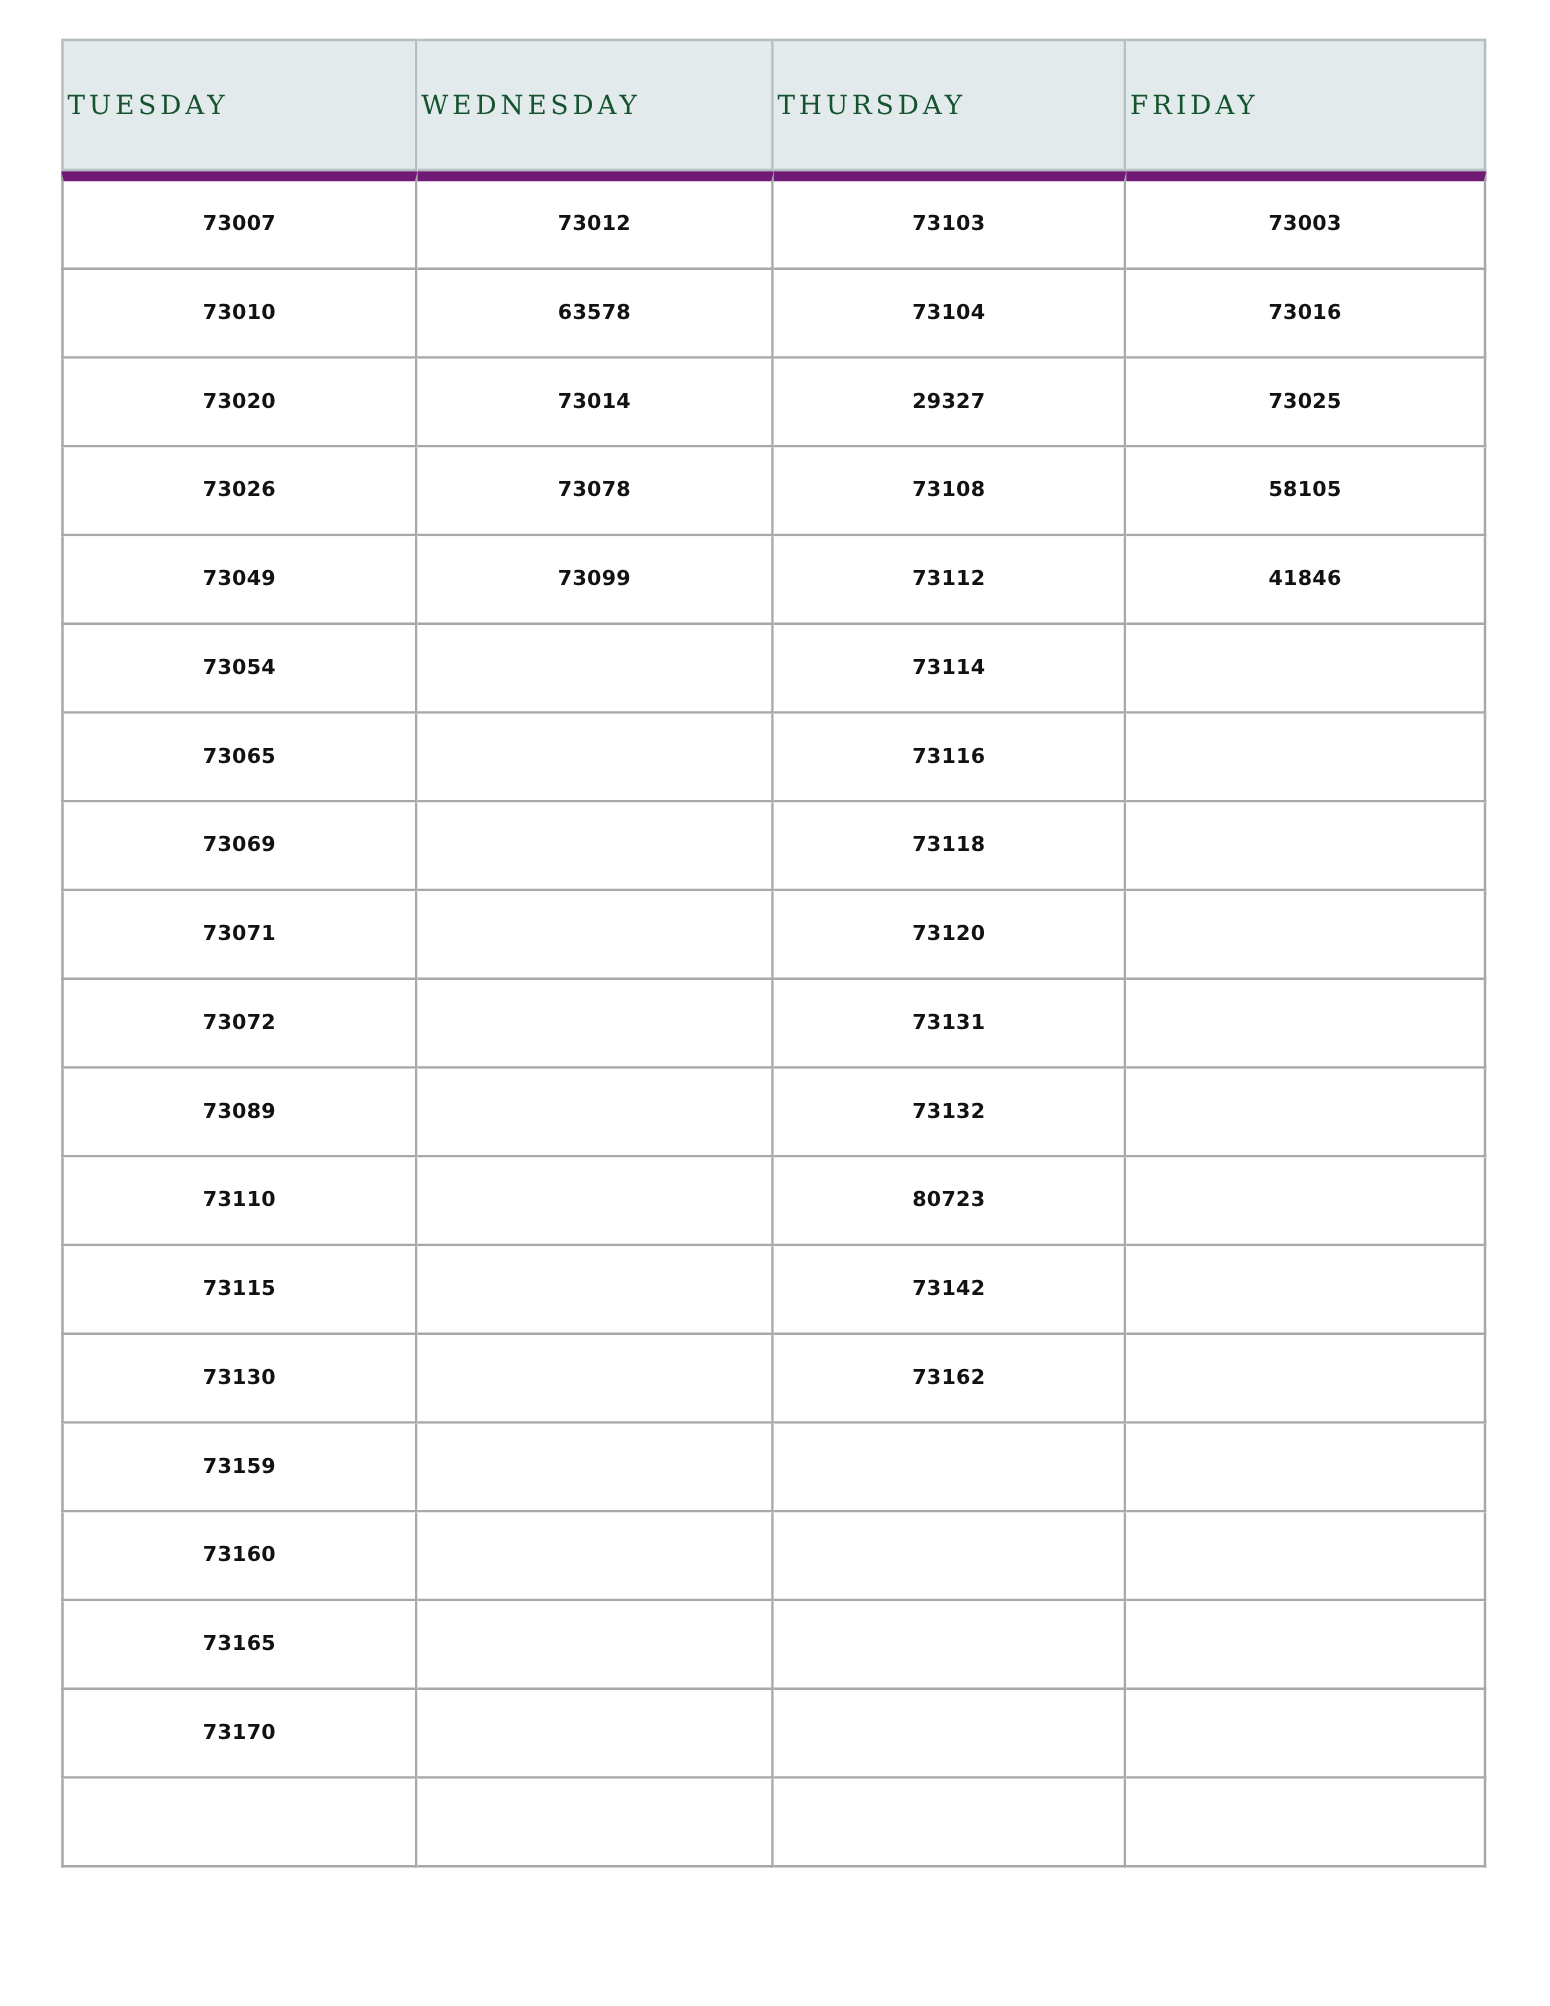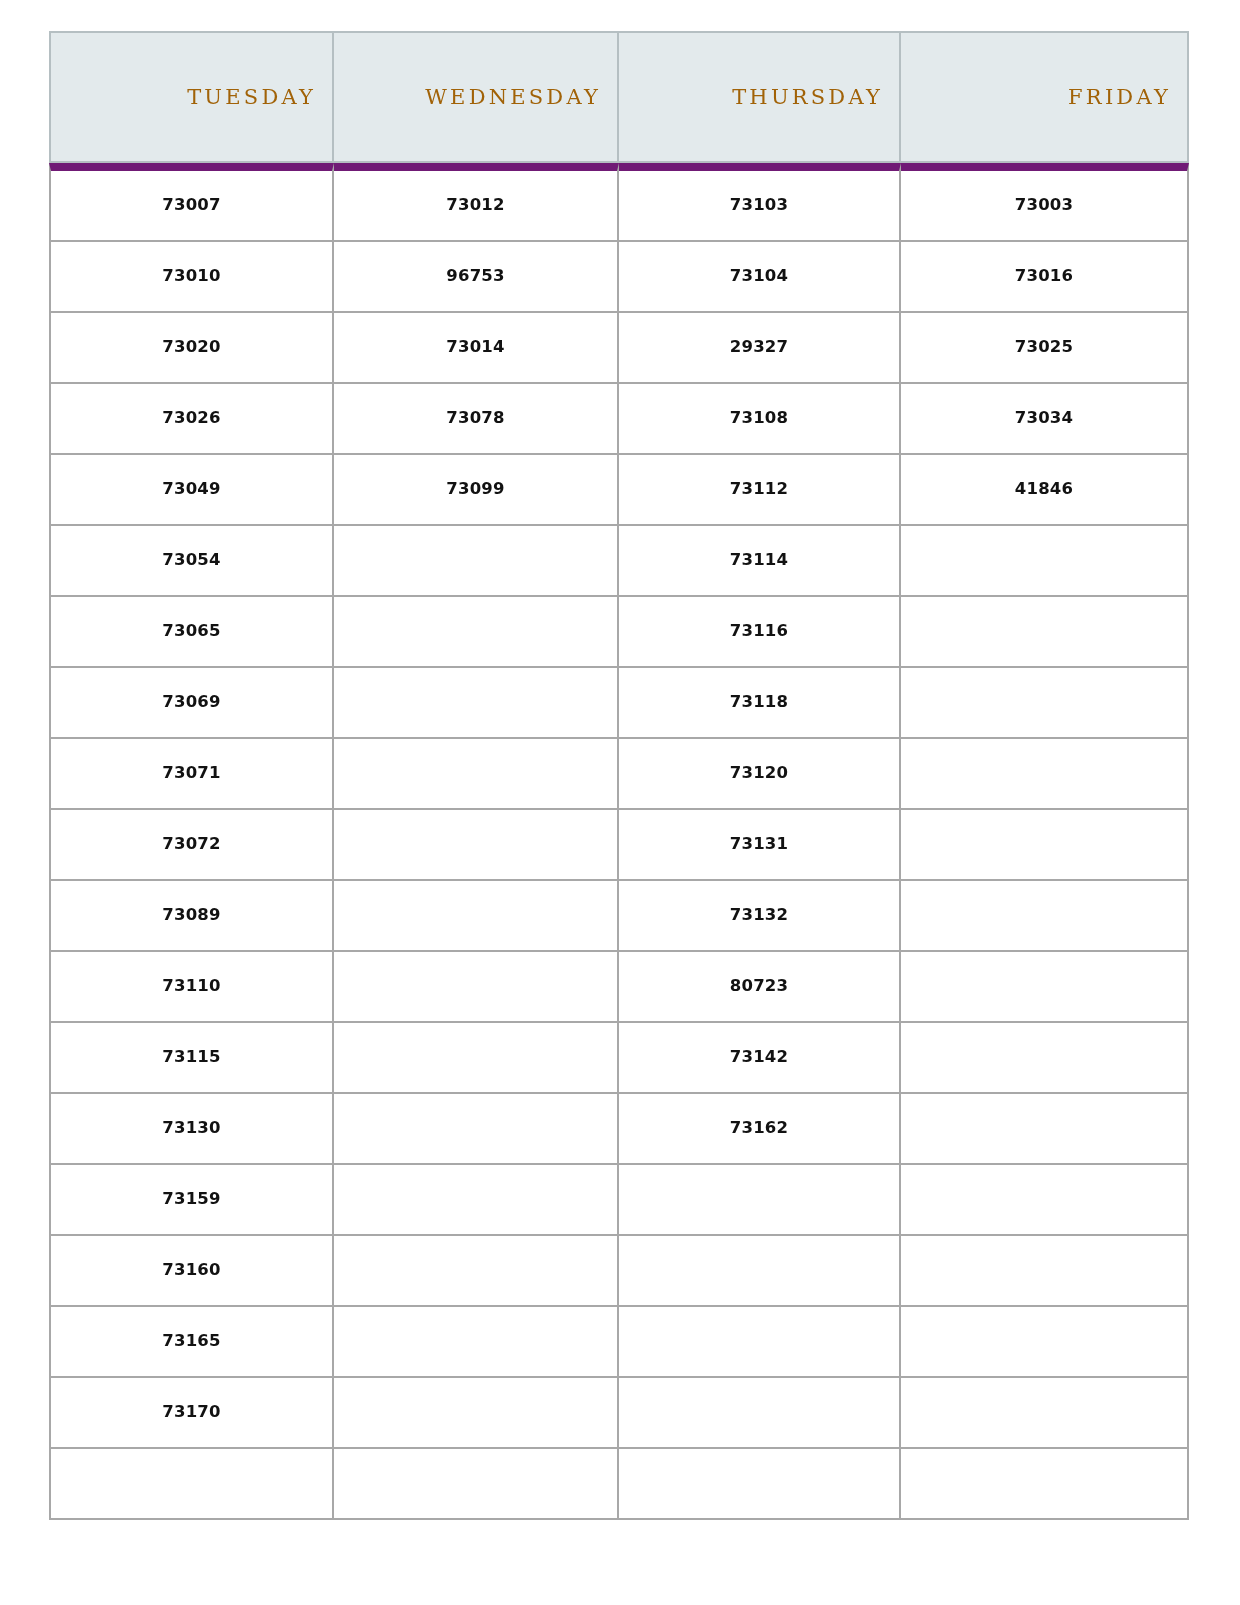--- a/index.html
+++ b/index.html
@@ -31,27 +31,27 @@
 
   table.schedule col.c0 { width: 285px; }
   table.schedule col.c1 { width: 285px; }
   table.schedule col.c2 { width: 282px; }
   table.schedule col.c3 { width: 288px; }
 
   thead th {
     background: #e3eaec;
     border: 2px solid #b5bfc2;
     height: 96px;
-    padding: 16px;
+    padding: 3px;
     font-family: "DejaVu Serif", "Liberation Serif", serif;
     font-weight: 400;
     font-size: 21px;
     letter-spacing: 3.2px;
-    color: #a16207;
-    text-align: right;
+    color: #14532d;
+    text-align: left;
     vertical-align: middle;
     white-space: nowrap;
   }
 
   thead th + th {
     border-left: none;
     margin-top: 19px;
   }
 
   tbody td {
@@ -116,21 +116,21 @@
           </td>
           <td>
             <span class="cell-text">73003</span>
           </td>
         </tr>
         <tr class="row-1">
           <td class="first-col">
             <span class="cell-text">73010</span>
           </td>
           <td>
-            <span class="cell-text">96753</span>
+            <span class="cell-text">63578</span>
           </td>
           <td>
             <span class="cell-text">73104</span>
           </td>
           <td>
             <span class="cell-text">73016</span>
           </td>
         </tr>
         <tr class="row-2">
           <td class="first-col">
@@ -150,21 +150,21 @@
           <td class="first-col">
             <span class="cell-text">73026</span>
           </td>
           <td>
             <span class="cell-text">73078</span>
           </td>
           <td>
             <span class="cell-text">73108</span>
           </td>
           <td>
-            <span class="cell-text">73034</span>
+            <span class="cell-text">58105</span>
           </td>
         </tr>
         <tr class="row-4">
           <td class="first-col">
             <span class="cell-text">73049</span>
           </td>
           <td>
             <span class="cell-text">73099</span>
           </td>
           <td>

